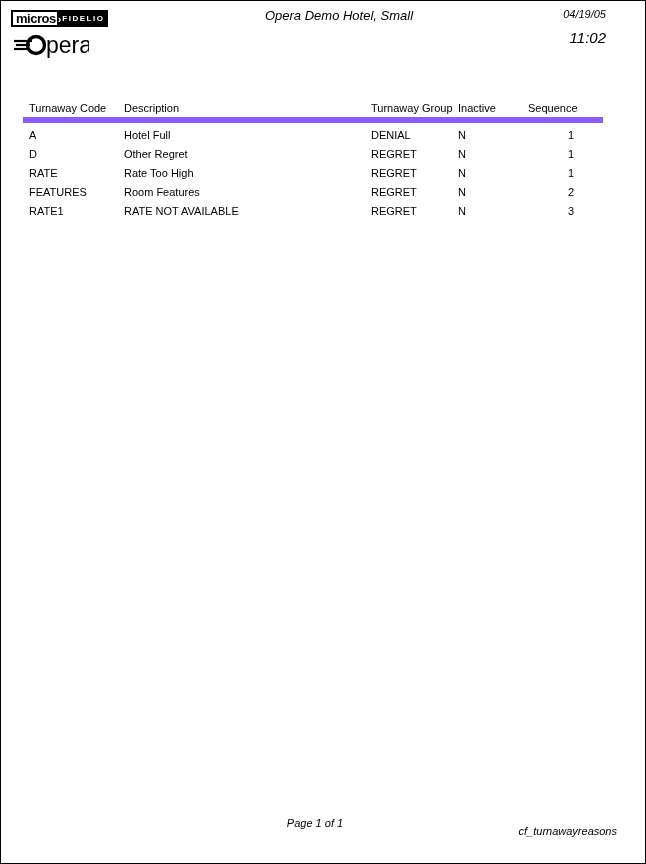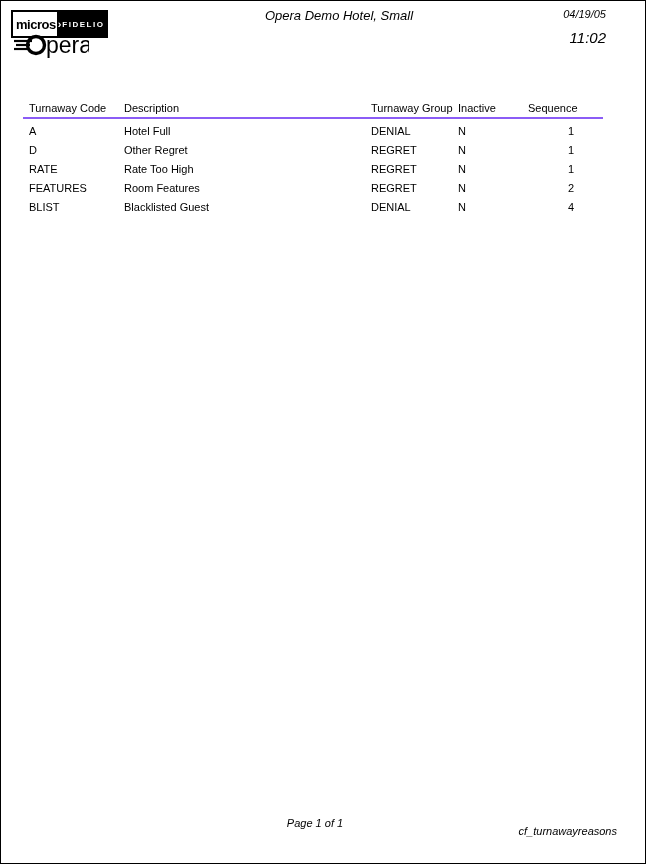--- a/index.html
+++ b/index.html
@@ -14,21 +14,21 @@
     overflow: hidden;
   }
 
   
   .mf-logo {
     position: absolute;
     left: 10px;
     top: 9px;
     display: inline-flex;
     align-items: stretch;
-    height: 28px;
+    height: 17px;
   }
   .mf-micros {
     background: #ffffff;
     border: 2px solid #000000;
     border-right: none;
     font-weight: bold;
     font-size: 13px;
     line-height: 13px;
     letter-spacing: -0.5px;
     padding: 0 1px 0 3px;
@@ -89,21 +89,21 @@
     width: 580px;
     border-collapse: collapse;
     table-layout: fixed;
     font-size: 11px;
   }
   .codes-table th {
     font-weight: normal;
     text-align: left;
     line-height: 13px;
     padding: 2px 0;
-    border-bottom: 2px solid #8b5cf6;
+    border-bottom: 6px solid #8b5cf6;
     white-space: nowrap;
   }
   .codes-table td {
     padding: 0;
     line-height: 19px;
     white-space: nowrap;
   }
   .codes-table th.col-code, .codes-table td.col-code { padding-left: 6px; }
   .codes-table th.col-seq, .codes-table td.col-seq {
     text-align: right;
@@ -194,25 +194,25 @@
         <td class="col-seq">1</td>
       </tr>
       <tr>
         <td class="col-code">FEATURES</td>
         <td>Room Features</td>
         <td>REGRET</td>
         <td>N</td>
         <td class="col-seq">2</td>
       </tr>
       <tr>
-        <td class="col-code">BLIST</td>
-        <td>Blacklisted Guest</td>
-        <td>DENIAL</td>
-        <td>N</td>
-        <td class="col-seq">4</td>
+        <td class="col-code">RATE1</td>
+        <td>RATE NOT AVAILABLE</td>
+        <td>REGRET</td>
+        <td>N</td>
+        <td class="col-seq">3</td>
       </tr>
     </tbody>
   </table>
 
   <div class="page-label">Page 1 of 1</div>
   <div class="report-file">cf_turnawayreasons</div>
 
 </div>
 
 </body></html>

